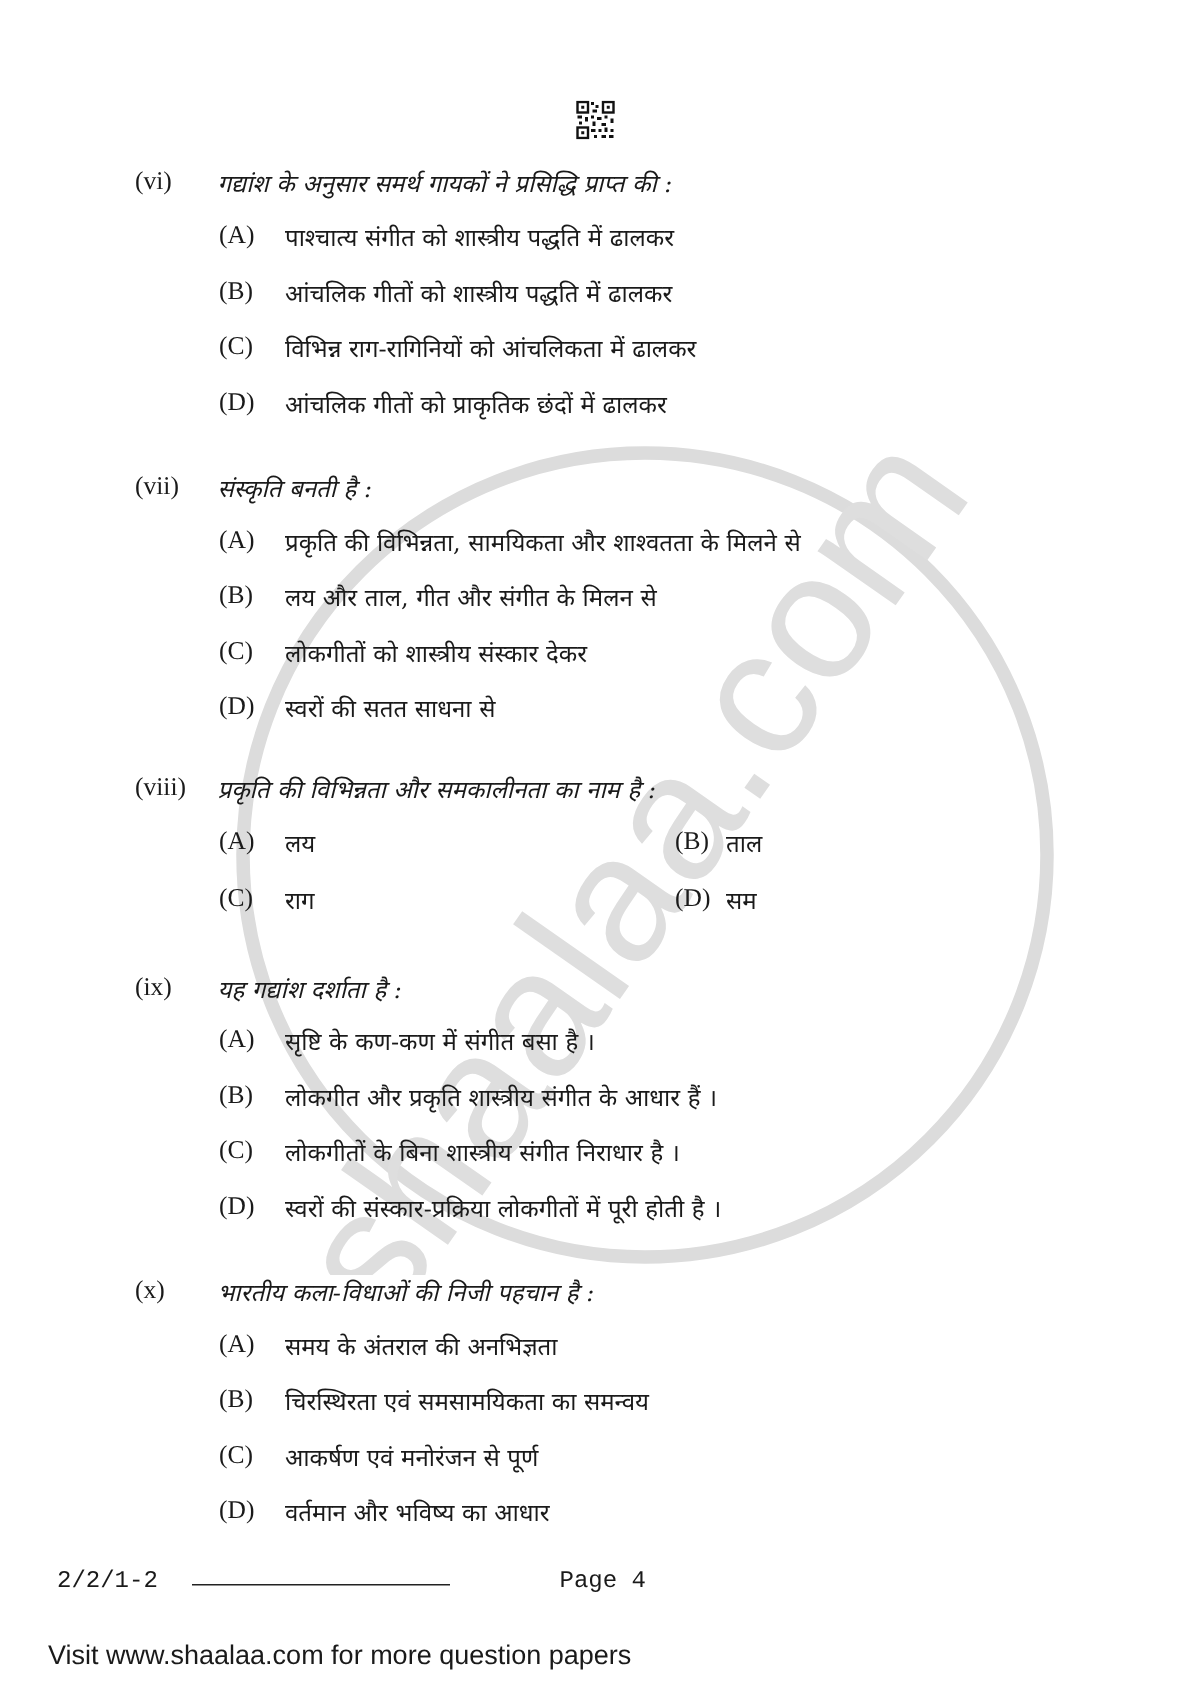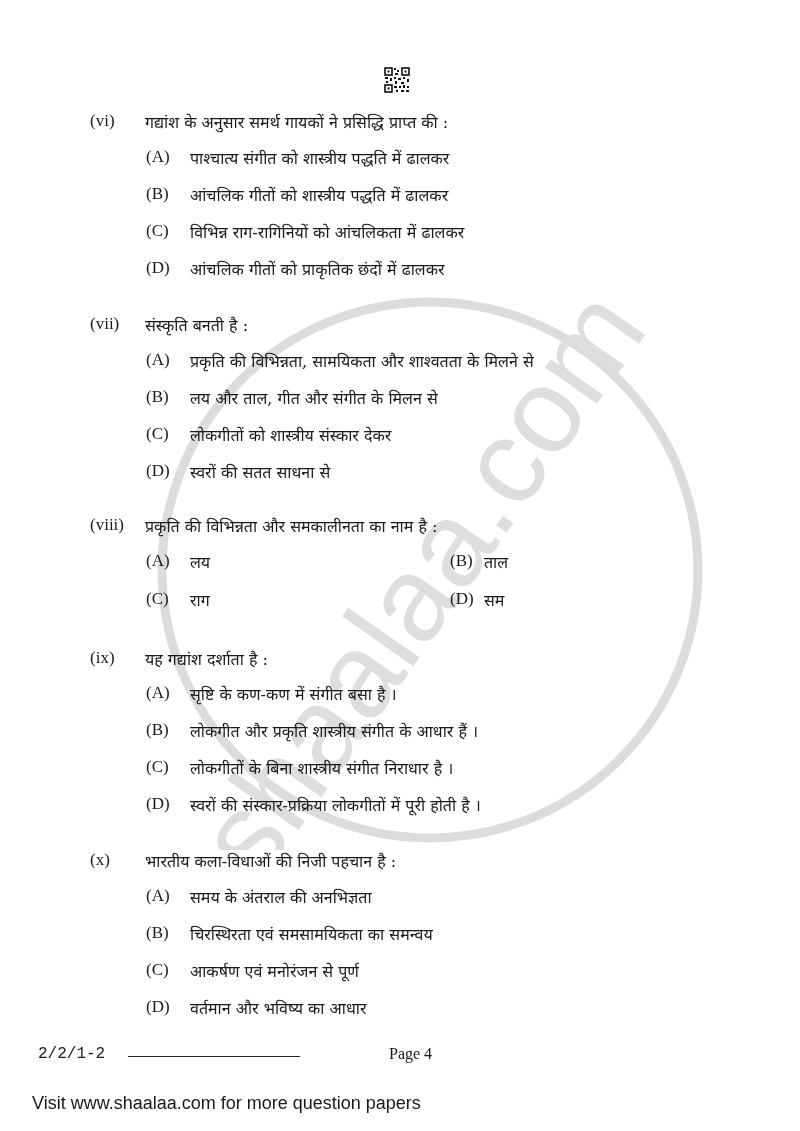--- a/index.html
+++ b/index.html
@@ -1,28 +1,28 @@
 <!DOCTYPE html>
 <html><head>
 <meta charset="utf-8">
 <style>
   html, body { margin: 0; padding: 0; background: #ffffff; }
   body { width: 800px; height: 1131px; position: relative; overflow: hidden; color: #1a1a1a; font-family: "DejaVu Serif", serif; }
   .qr { position: absolute; left: 384px; top: 67px; width: 26px; height: 26px; }
   .watermark { position: absolute; left: 150px; top: 290px; width: 560px; height: 560px; pointer-events: none; }
   .q { position: absolute; left: 90px; font-size: 16px; }
   .q .num { position: absolute; left: 0; top: 0; width: 50px; font-family: Liberation Serif, serif; font-size: 17px; }
-  .q .stem { position: absolute; left: 55px; top: 0; white-space: nowrap; }
+  .q .stem { position: absolute; left: 55px; top: 0; white-space: nowrap; font-style: italic; }
   .opt { position: absolute; left: 56px; white-space: nowrap; }
   .opt .lbl { position: absolute; left: 0; font-family: "Liberation Serif", serif; font-size: 17px; }
   .opt .txt { position: absolute; left: 44px; }
   .opt2 .txt { left: 34px; }
   .footer-code { position: absolute; left: 38px; top: 1045px; font-family: Liberation Mono, monospace; font-size: 16px; }
   .footer-line { position: absolute; left: 128px; top: 1056px; width: 172px; border-top: 1.5px solid #222; }
-  .footer-page { position: absolute; left: 373px; top: 1045px; font-family: Liberation Serif, serif; font-size: 16px; margin-left: 16px; }
+  .footer-page { position: absolute; left: 373px; top: 1045px; font-family: Liberation Mono, monospace; font-size: 16px; }
   .visit { position: absolute; left: 21px; top: 1093px; font-family: "Liberation Sans", sans-serif; font-size: 18px; margin-left: 11px; }
 </style>
 </head>
 <body>
 
 <svg class="qr" viewBox="0 0 26 26">
   <rect x="0" y="0" width="26" height="26" fill="#fff"></rect>
   <rect x="1" y="1" width="7" height="7" fill="none" stroke="#111" stroke-width="1.6"></rect>
   <rect x="3.5" y="3.5" width="2" height="2" fill="#111"></rect>
   <rect x="18" y="1" width="7" height="7" fill="none" stroke="#111" stroke-width="1.6"></rect>

